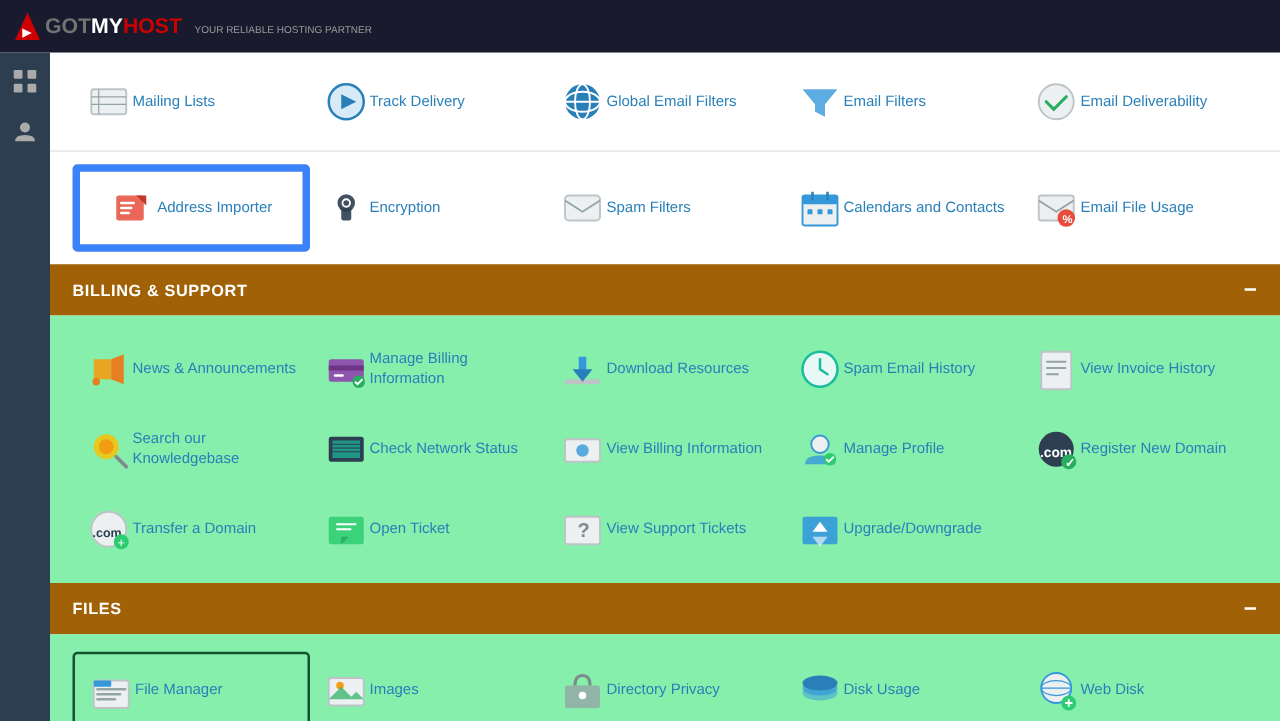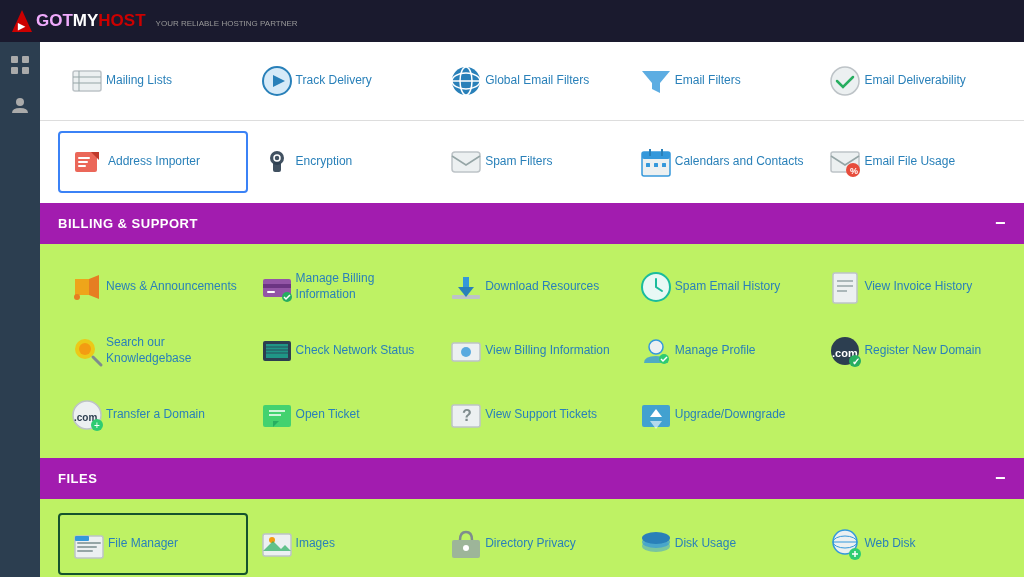--- a/index.html
+++ b/index.html
@@ -42,39 +42,39 @@
     .main {
       flex: 1;
       overflow-y: auto;
       background: #f0f4f7;
       padding: 0;
     }
 
     
     .section { margin-bottom: 0; }
     .section-header {
-      background: #a21caf;
+      background: #a16207;
       color: #fff;
       padding: 10px 18px;
       font-size: 13px;
       font-weight: bold;
       letter-spacing: 0.5px;
       display: flex;
       justify-content: space-between;
       align-items: center;
       cursor: pointer;
       user-select: none;
     }
     .section-header .minus {
       font-size: 18px;
       font-weight: bold;
       color: #fff;
     }
     .section-content {
-      background: #bef264;
+      background: #86efac;
       padding: 14px 18px;
       display: flex;
       flex-wrap: wrap;
       gap: 6px 0;
     }
 
     
     .item {
       width: 20%;
       display: flex;
@@ -117,21 +117,21 @@
 </head>
 <body>
 
 <div class="header">
   <div class="logo">
     <svg width="20" height="22" viewBox="0 0 20 22">
       <polygon points="10,0 0,22 20,22" fill="#cc0000"></polygon>
       <text x="6" y="19" font-size="9" fill="white" font-weight="bold">▶</text>
     </svg>
     <span style="font-size:17px;font-weight:bold;color:#fff;">
-      <span style="color:#f0abfc;">GOT</span><span style="color:#ffffff;">MY</span><span style="color:#cc0000;">HOST</span>
+      <span style="color:#737373;">GOT</span><span style="color:#ffffff;">MY</span><span style="color:#cc0000;">HOST</span>
     </span>
     <span style="font-size:8px;color:#999;margin-left:6px;margin-top:4px;">YOUR RELIABLE HOSTING PARTNER</span>
   </div>
 </div>
 
 <div class="layout">
 
   <div class="sidebar">
     <div class="sidebar-icon">
       <svg width="20" height="20" viewBox="0 0 20 20" fill="none">
@@ -197,21 +197,21 @@
           <svg class="svg-icon" viewBox="0 0 36 36">
             <circle cx="18" cy="18" r="14" fill="#ecf0f1" stroke="#bdc3c7" stroke-width="1.5"></circle>
             <path d="M10 18 L16 24 L26 14" fill="none" stroke="#27ae60" stroke-width="2.5" stroke-linecap="round"></path>
           </svg>
         </div>
         <span class="item-label">Email Deliverability</span>
       </div>
     </div>
 
     <div class="top-items" style="border-bottom:none;">
-      <div class="item highlighted" style="border:2px solid #3b82f6;">
+      <div class="item highlighted" style="border:6px solid #3b82f6;justify-content:center;">
         <div class="item-icon">
           <svg class="svg-icon" viewBox="0 0 36 36">
             <rect x="4" y="8" width="22" height="20" rx="2" fill="#e74c3c" opacity="0.85"></rect>
             <polygon points="20,8 28,8 28,16" fill="#c0392b"></polygon>
             <rect x="7" y="13" width="12" height="2" fill="#fff" rx="1"></rect>
             <rect x="7" y="17" width="10" height="2" fill="#fff" rx="1"></rect>
             <rect x="7" y="21" width="8" height="2" fill="#fff" rx="1"></rect>
           </svg>
         </div>
         <span class="item-label">Address Importer</span>

